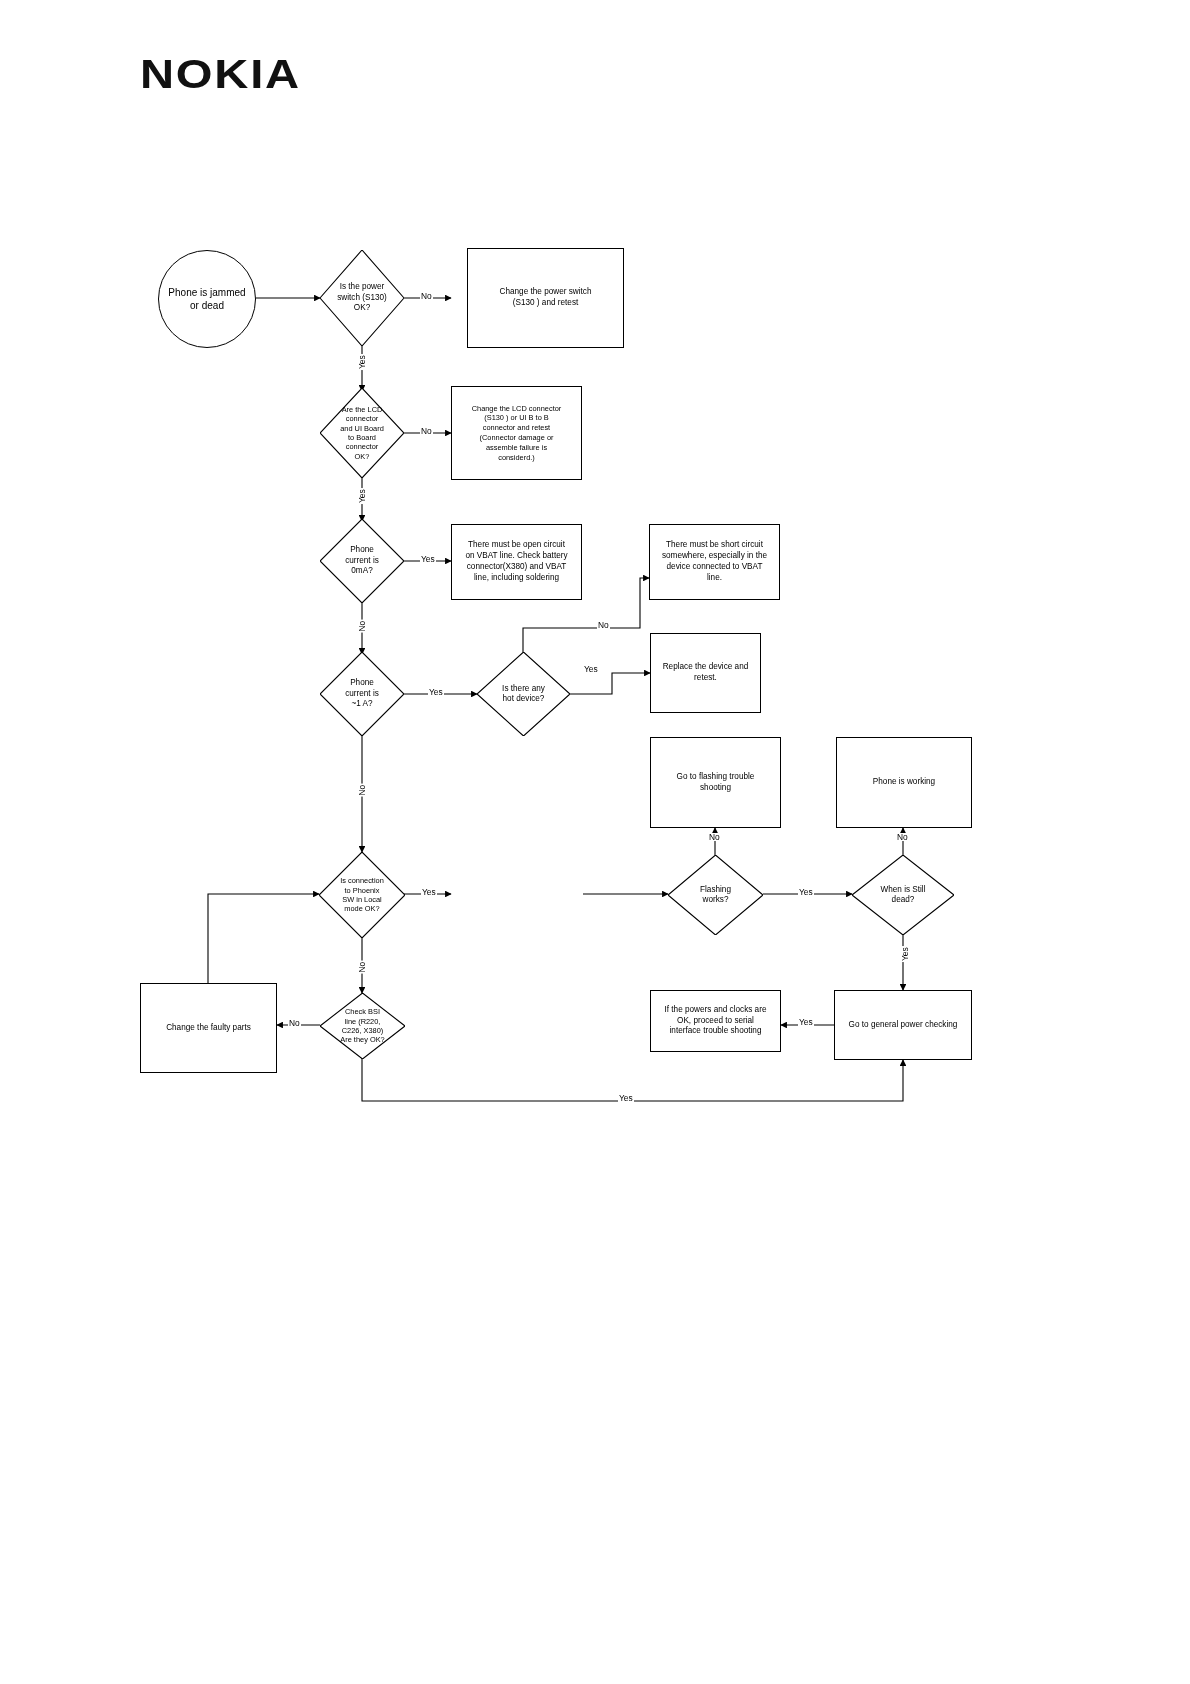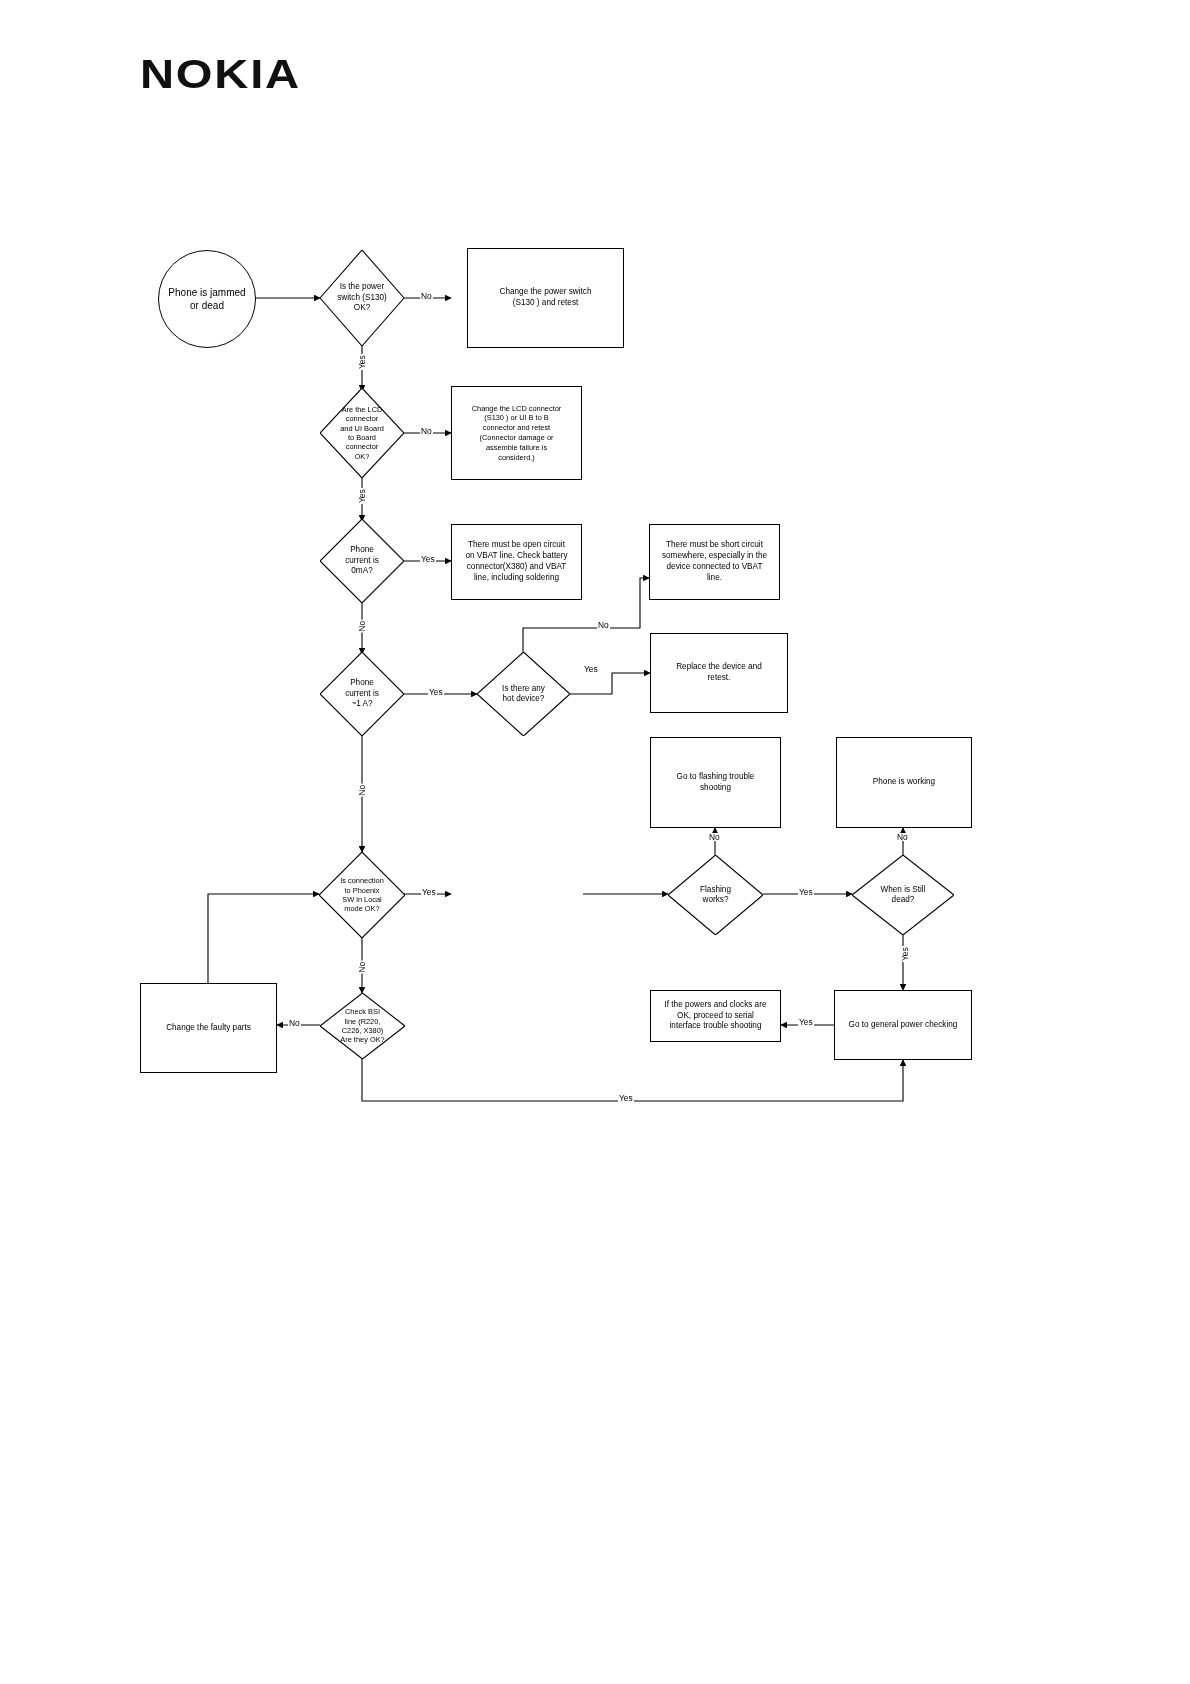--- a/index.html
+++ b/index.html
@@ -256,21 +256,21 @@
   </div>
 
   <div class="node node-diamond fs8" style="left:477px; top:652px; width:93px; height:84px;">
     <svg class="dia-shape" viewBox="0 0 93 84">
       <polygon points="46.5,0 93,42 46.5,84 0,42" fill="#fff" stroke="#000" stroke-width="1.1"></polygon>
     </svg>
     <div class="txt">Is there any
 hot device?</div>
   </div>
 
-  <div class="node node-rect fs8" style="left:650px; top:633px; width:138px; height:80px;">
+  <div class="node node-rect fs8" style="left:650px; top:633px; width:111px; height:80px;">
     <div class="txt">Replace the device and
 retest.</div>
   </div>
 
   <div class="node node-rect fs8" style="left:650px; top:737px; width:131px; height:91px;">
     <div class="txt">Go to flashing trouble
 shooting</div>
   </div>
 
   <div class="node node-rect fs8" style="left:836px; top:737px; width:136px; height:91px;">
@@ -311,21 +311,21 @@
   <div class="node node-diamond fs8" style="left:320px; top:993px; width:85px; height:66px;align-items:center;">
     <svg class="dia-shape" viewBox="0 0 85 66">
       <polygon points="42.5,0 85,33 42.5,66 0,33" fill="#fff" stroke="#000" stroke-width="1.1"></polygon>
     </svg>
     <div class="txt fs7">Check BSI
 line (R220,
 C226, X380)
 Are they OK?</div>
   </div>
 
-  <div class="node node-rect fs8" style="left:650px; top:990px; width:131px; height:52px;">
+  <div class="node node-rect fs8" style="left:650px; top:990px; width:131px; height:62px;">
     <div class="txt">If the powers and clocks are
 OK, proceed to serial
 interface trouble shooting</div>
   </div>
 
   <div class="node node-rect fs8" style="left:834px; top:990px; width:138px; height:70px;">
     <div class="txt">Go to general power checking</div>
   </div>
 
   <div class="edge-label" style="left:420px; top:292px;">No</div>

